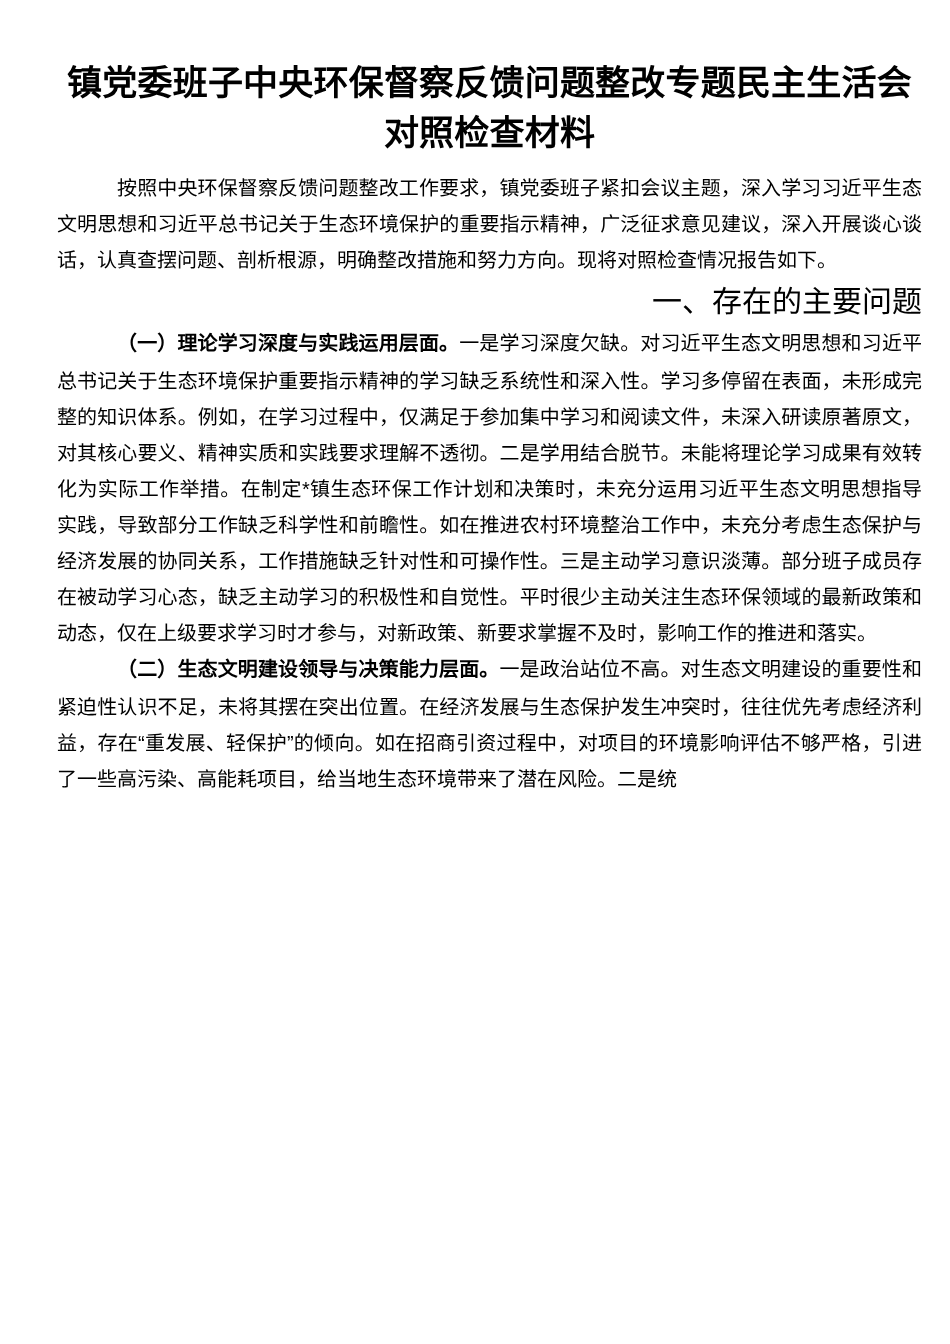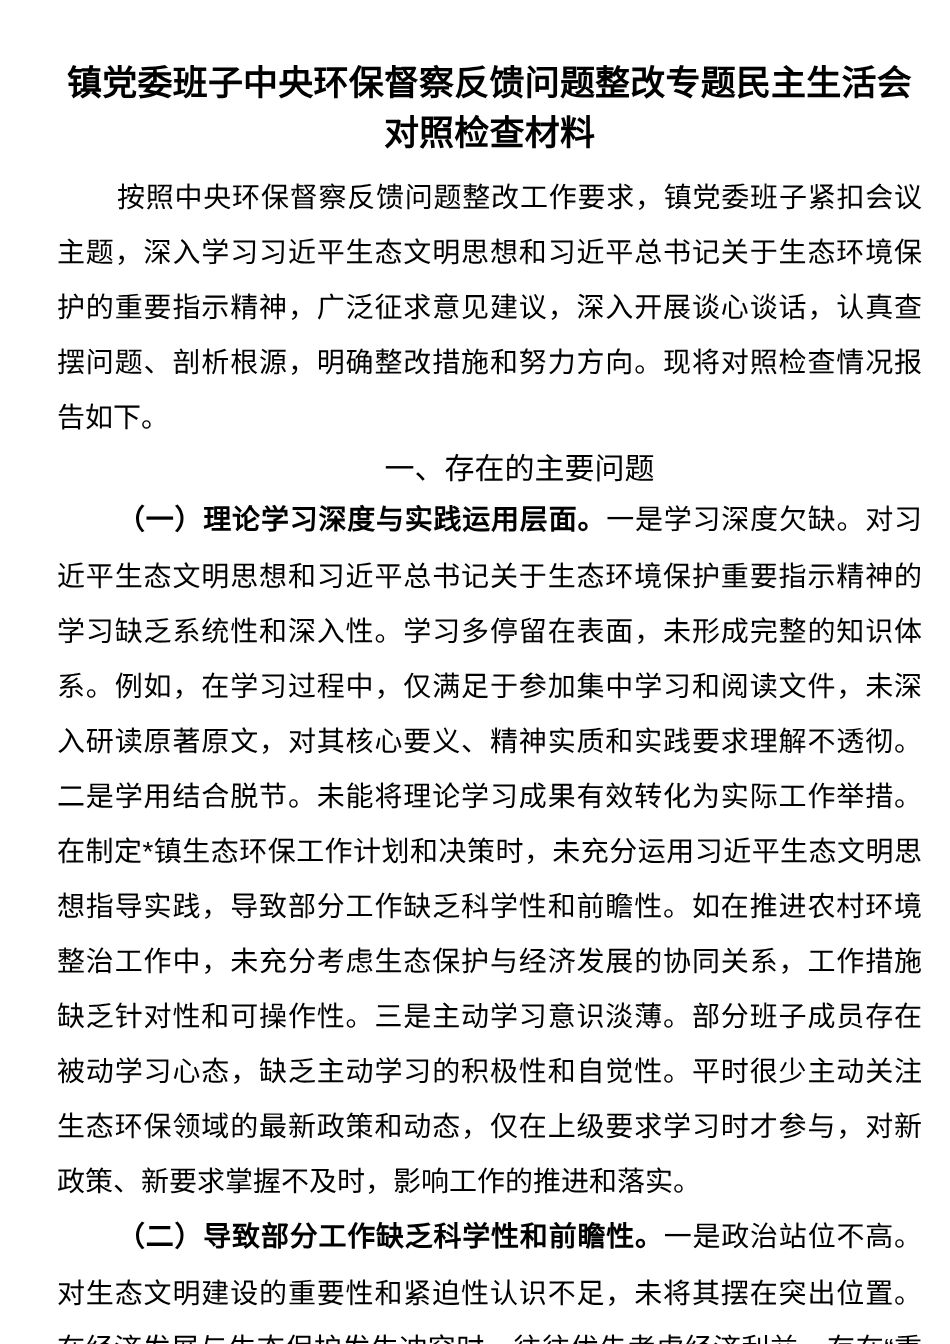--- a/index.html
+++ b/index.html
@@ -33,22 +33,22 @@
     line-height: 50px;
     text-align: center;
     letter-spacing: 0.2px;
     margin: 0 0 12px 0;
     padding: 0 4px;
     word-break: break-all;
   }
 
   
   .para {
-    font-size: 28px;
-    line-height: 55px;
+    font-size: 20px;
+    line-height: 36px;
     text-align: justify;
     text-justify: inter-ideograph;
     text-align-last: left;
     margin: 0;
     word-break: break-all;
     letter-spacing: 0;
   }
   .para.indent {
     text-indent: 60px;
   }
@@ -56,32 +56,32 @@
     font-weight: bold;
     font-family: Liberation Mono, monospace;
   }
 
   
   .section-heading {
     font-size: 30px;
     line-height: 47px;
     margin: 0;
     text-indent: 60px;
-    text-align: center;
+    text-align: right;
     word-break: break-all;
   }
 </style>
 </head>
 <body>
 
 <div class="page">
 
   <h1 class="doc-title">镇党委班子中央环保督察反馈问题整改专题民主生活会对照检查材料</h1>
 
   <p class="para indent">按照中央环保督察反馈问题整改工作要求，镇党委班子紧扣会议主题，深入学习习近平生态文明思想和习近平总书记关于生态环境保护的重要指示精神，广泛征求意见建议，深入开展谈心谈话，认真查摆问题、剖析根源，明确整改措施和努力方向。现将对照检查情况报告如下。</p>
 
   <p class="section-heading">一、存在的主要问题</p>
 
   <p class="para indent"><span class="lead">（一）理论学习深度与实践运用层面。</span><span>一是学习深度欠缺。对习近平生态文明思想和习近平总书记关于生态环境保护重要指示精神的学习缺乏系统性和深入性。学习多停留在表面，未形成完整的知识体系。例如，在学习过程中，仅满足于参加集中学习和阅读文件，未深入研读原著原文，对其核心要义、精神实质和实践要求理解不透彻。二是学用结合脱节。未能将理论学习成果有效转化为实际工作举措。在制定*镇生态环保工作计划和决策时，未充分运用习近平生态文明思想指导实践，导致部分工作缺乏科学性和前瞻性。如在推进农村环境整治工作中，未充分考虑生态保护与经济发展的协同关系，工作措施缺乏针对性和可操作性。三是主动学习意识淡薄。部分班子成员存在被动学习心态，缺乏主动学习的积极性和自觉性。平时很少主动关注生态环保领域的最新政策和动态，仅在上级要求学习时才参与，对新政策、新要求掌握不及时，影响工作的推进和落实。</span></p>
 
-  <p class="para indent"><span class="lead">（二）导致部分工作缺乏科学性和前瞻性。</span><span>一是政治站位不高。对生态文明建设的重要性和紧迫性认识不足，未将其摆在突出位置。在经济发展与生态保护发生冲突时，往往优先考虑经济利益，存在“重发展、轻保护”的倾向。如在招商引资过程中，对项目的环境影响评估不够严格，引进了一些高污染、高能耗项目，给当地生态环境带来了潜在风险。二是统</span></p>
+  <p class="para indent"><span class="lead">（二）生态文明建设领导与决策能力层面。</span><span>一是政治站位不高。对生态文明建设的重要性和紧迫性认识不足，未将其摆在突出位置。在经济发展与生态保护发生冲突时，往往优先考虑经济利益，存在“重发展、轻保护”的倾向。如在招商引资过程中，对项目的环境影响评估不够严格，引进了一些高污染、高能耗项目，给当地生态环境带来了潜在风险。二是统</span></p>
 
 </div>
 
 </body></html>

